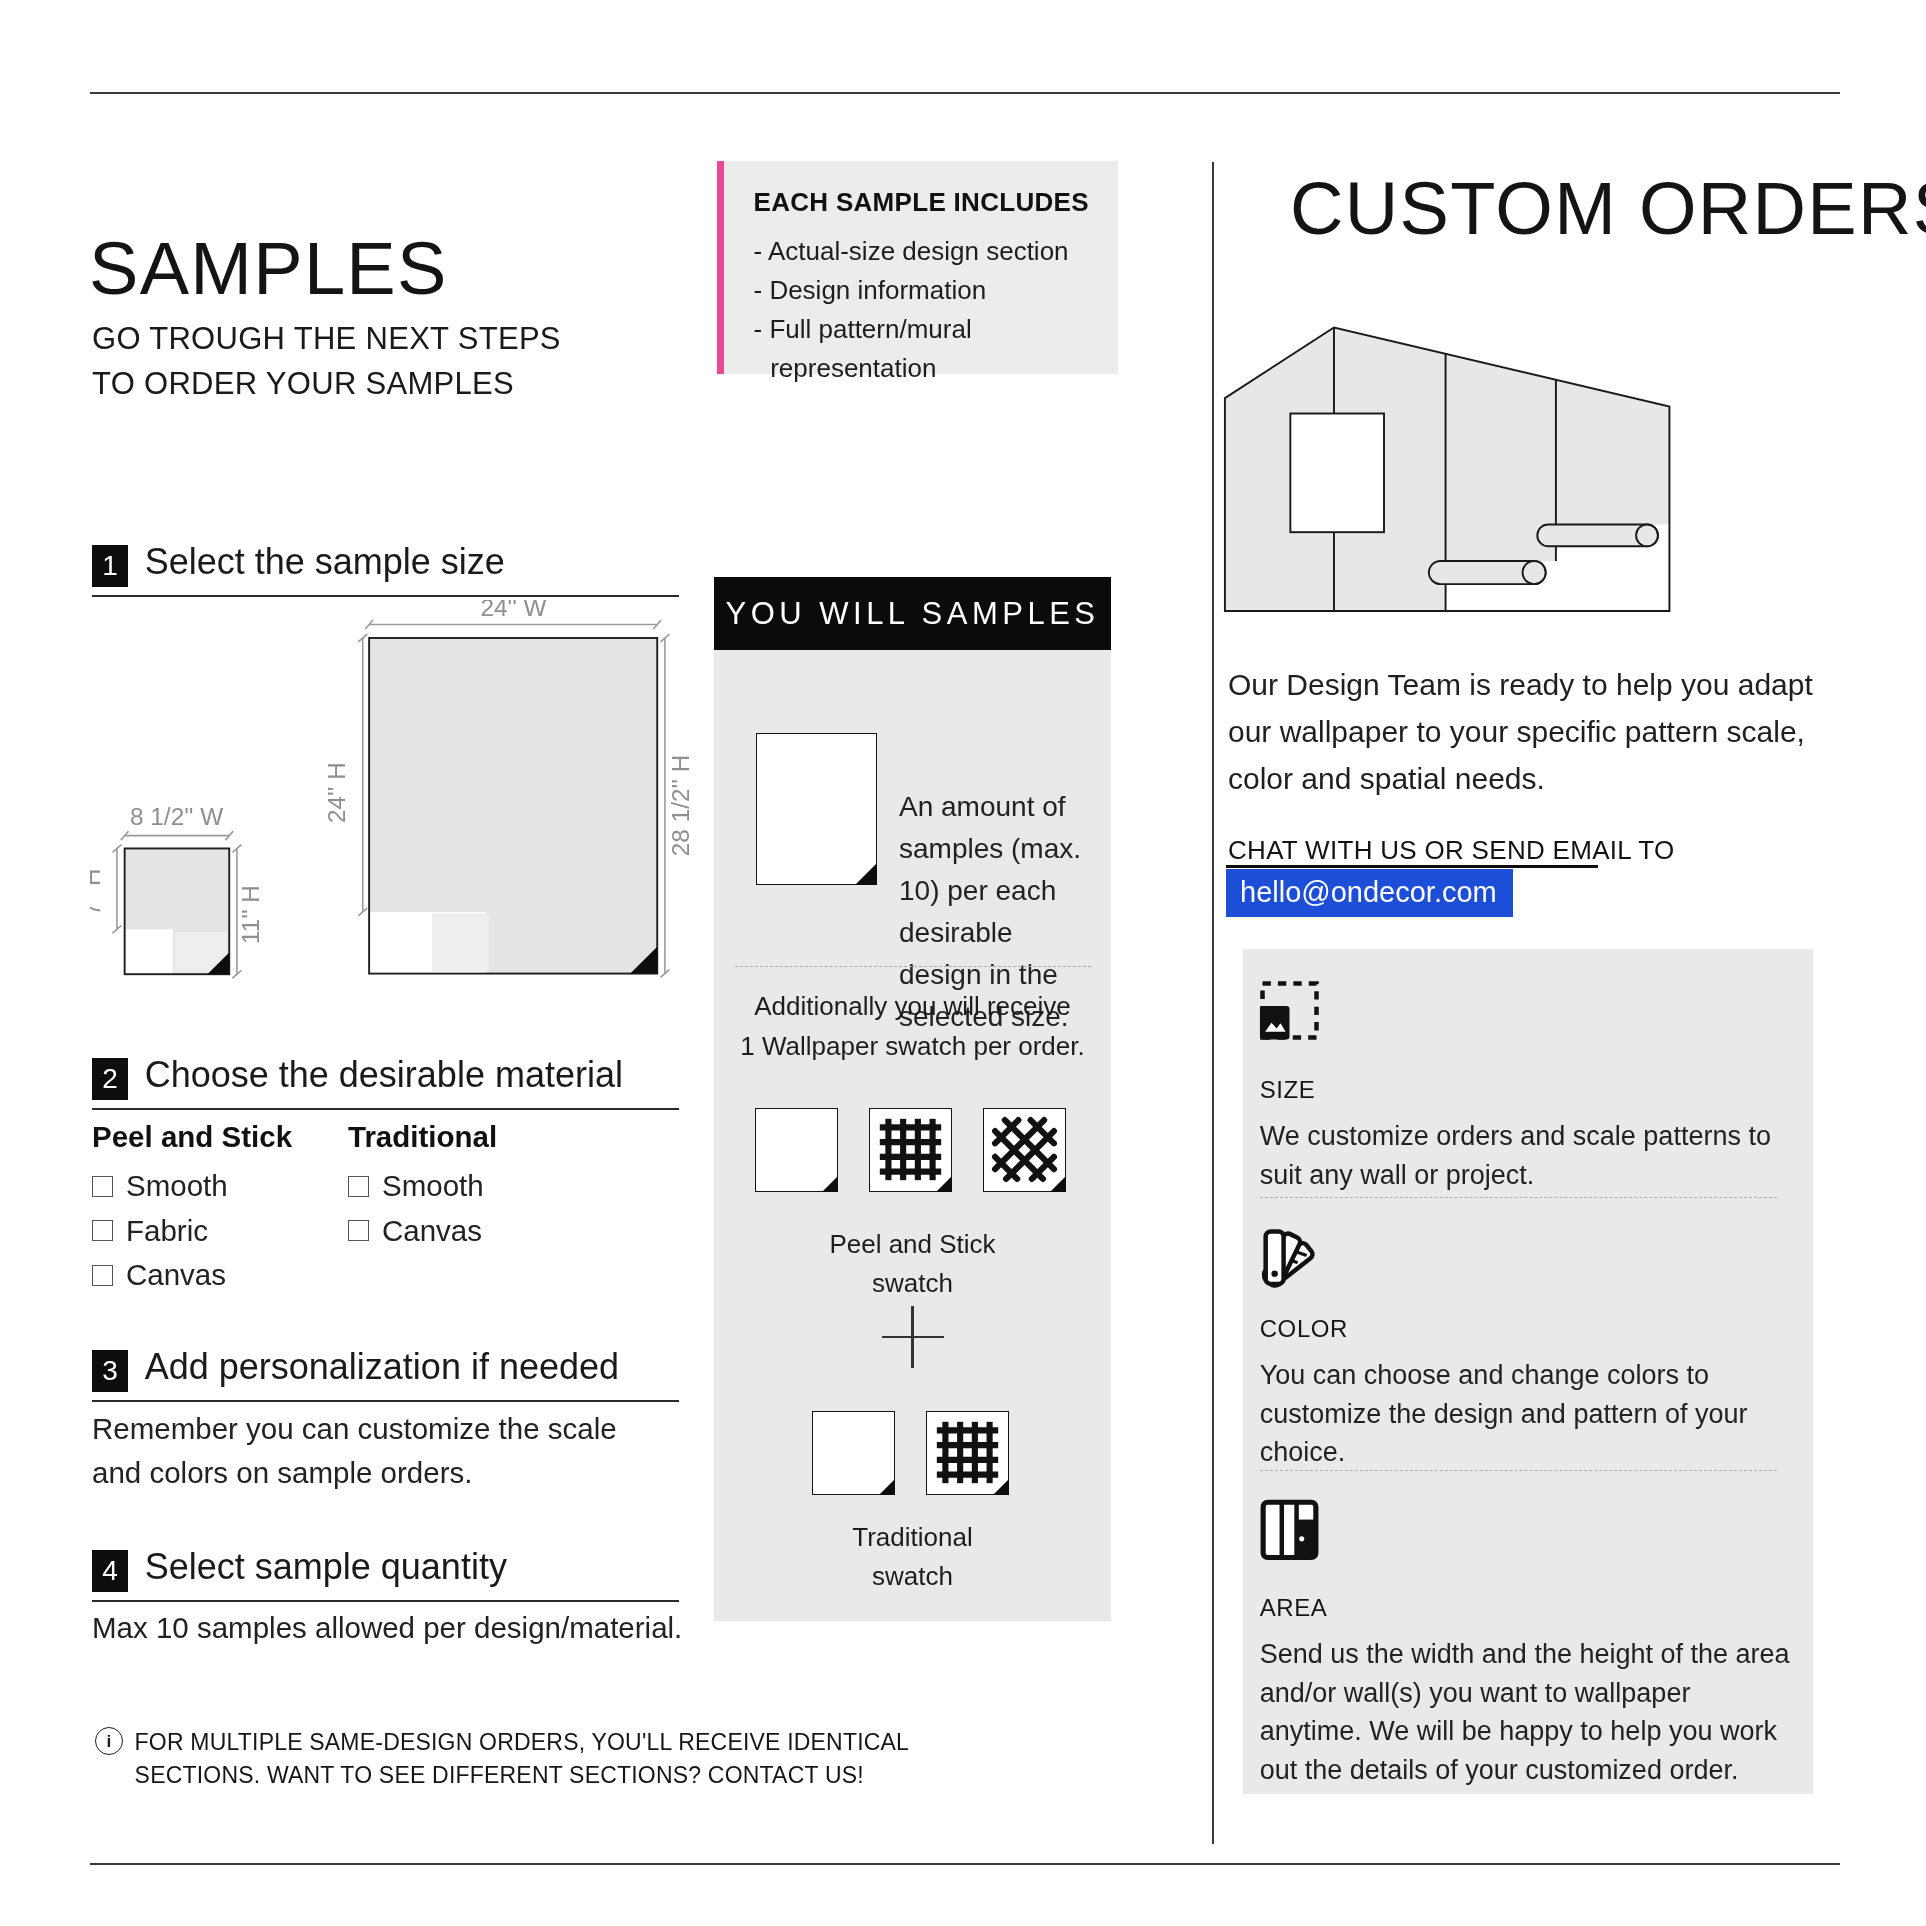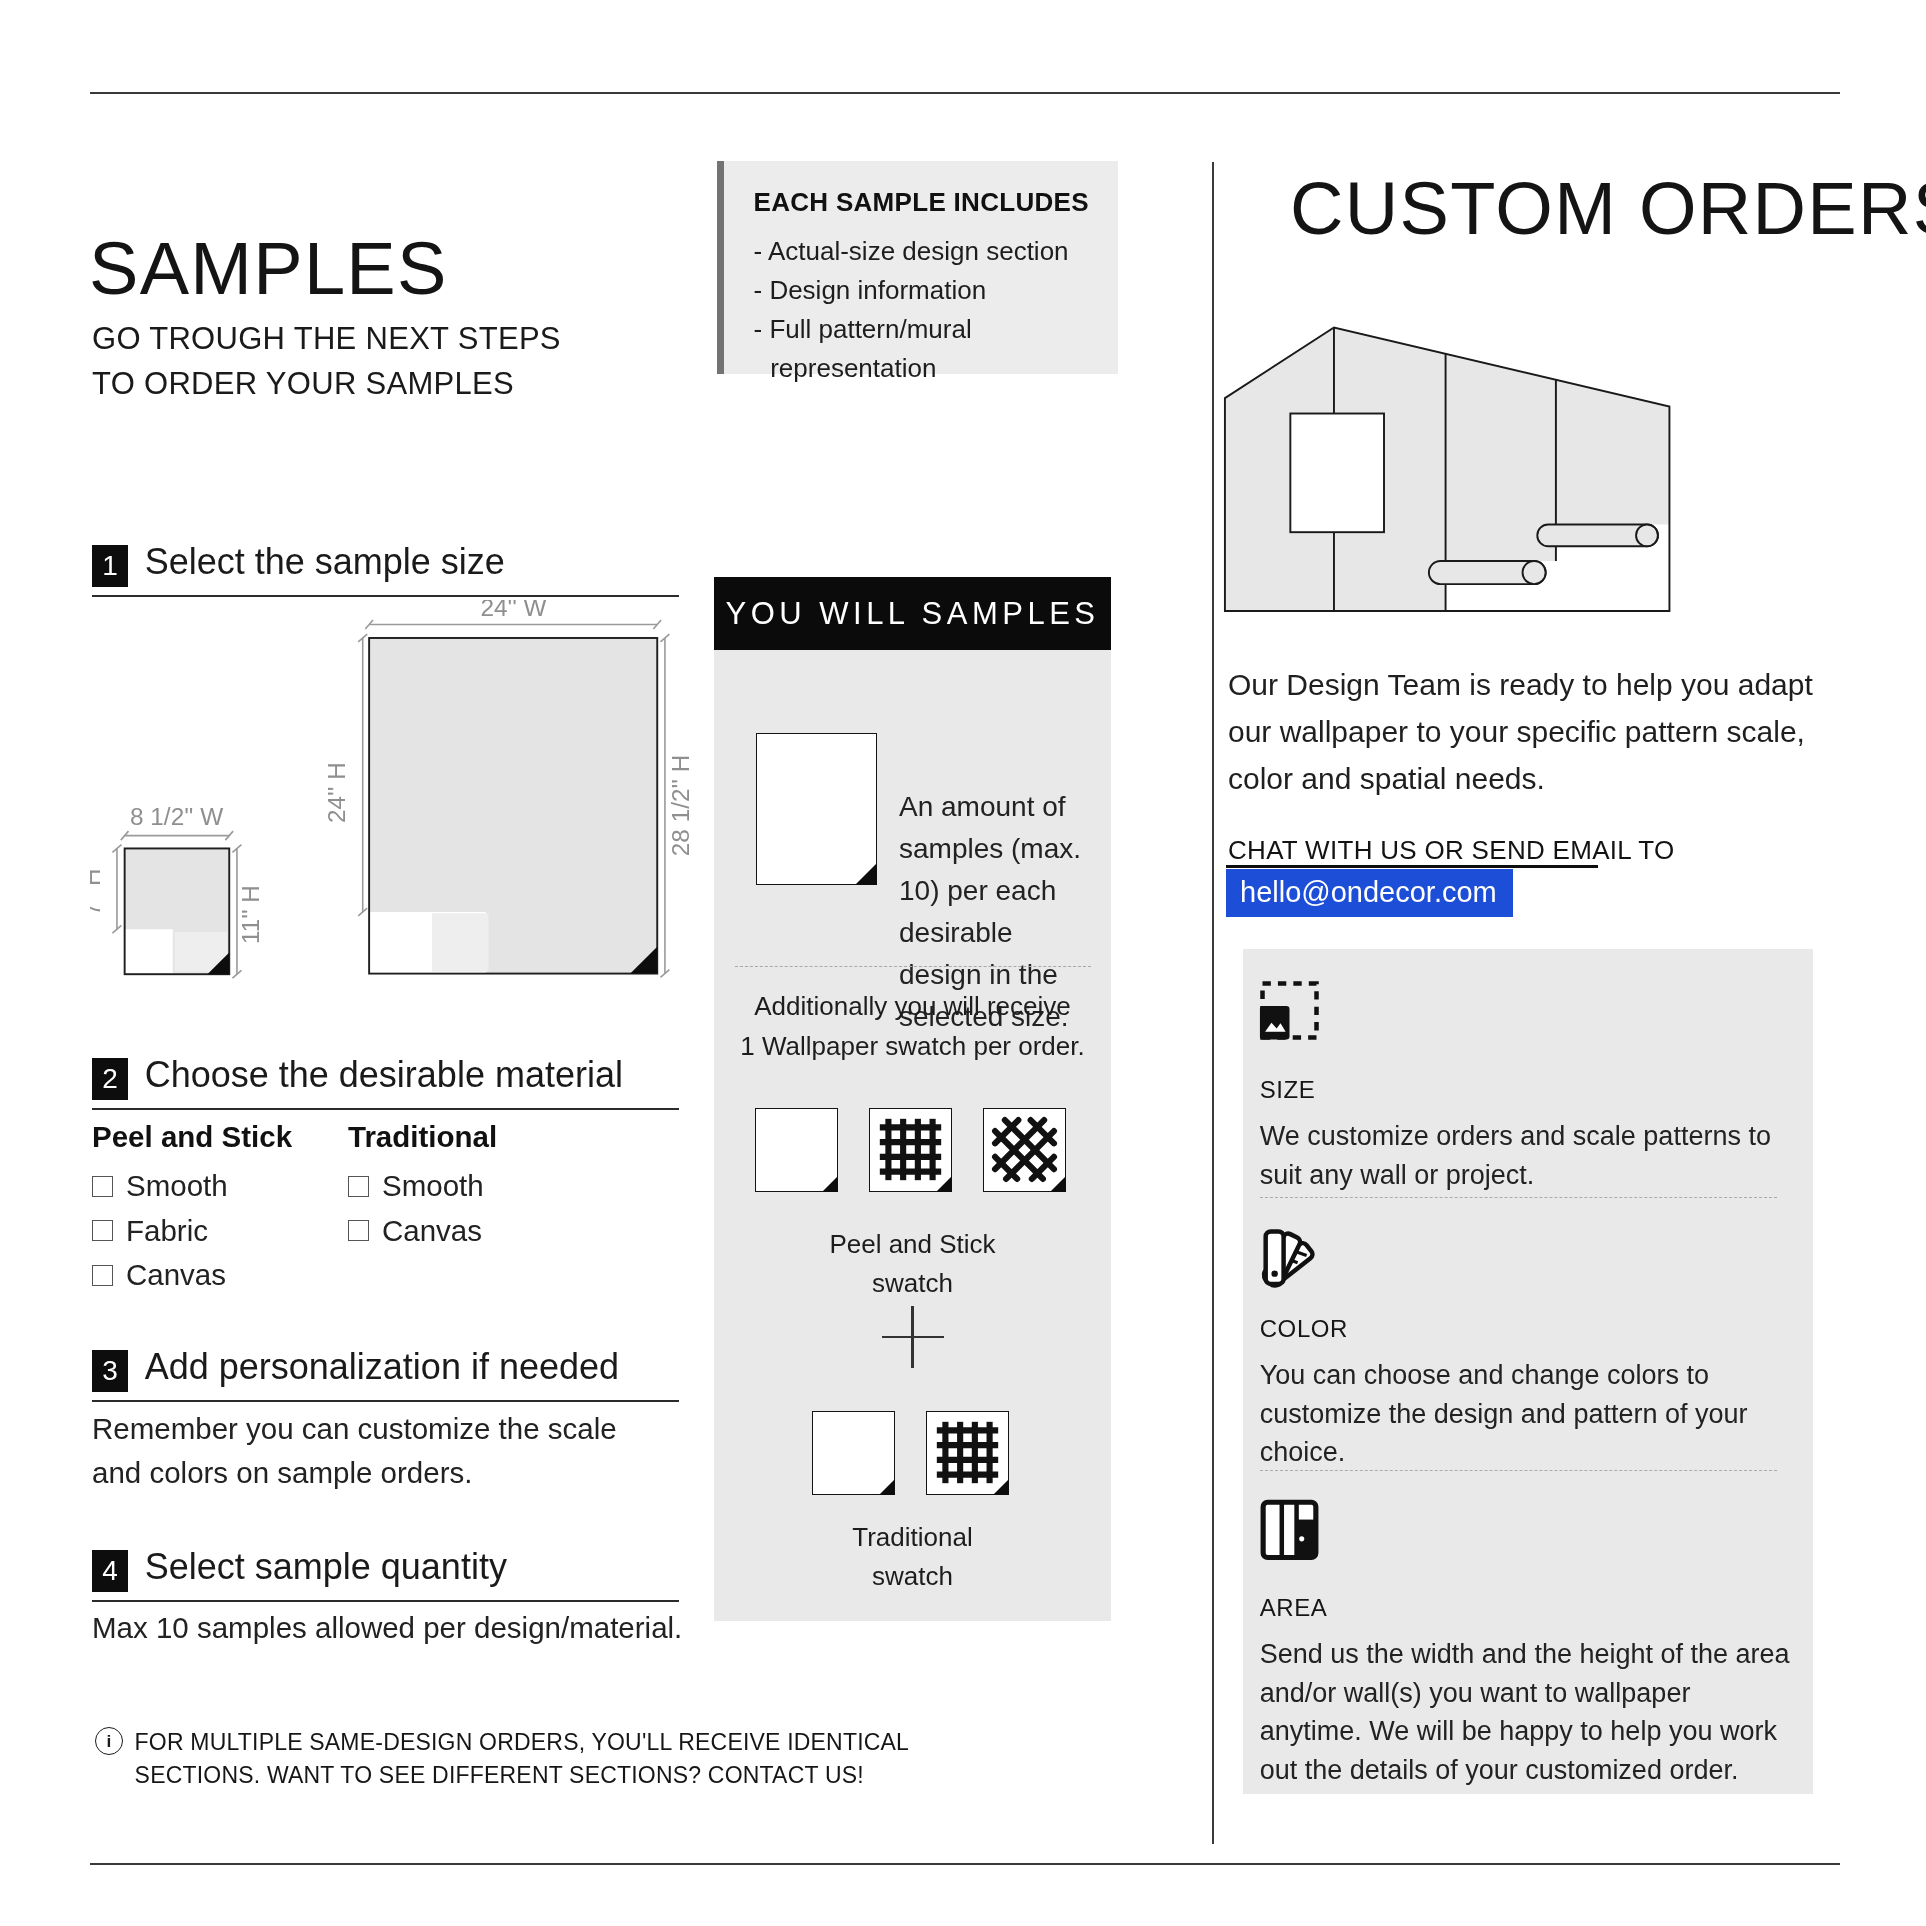--- a/index.html
+++ b/index.html
@@ -31,21 +31,21 @@
 
   
   .footnote{position:absolute;left:95px;top:1726px;display:flex;gap:11.6px;align-items:flex-start;}
   .info-circle{width:26px;height:26px;border:1.9px solid #1c1c1c;border-radius:50%;
                display:flex;align-items:center;justify-content:center;
                font-size:17.3px;font-weight:700;color:#1c1c1c;margin-top:1.3px;flex:0 0 auto;}
   .footnote-text{font-size:23px;line-height:1.42;letter-spacing:0.2px;color:#161616;}
 
   
   .includes-box{position:absolute;left:717px;top:161px;width:401px;height:213px;background:#ececec;
-                border-left:7px solid #737373;box-sizing:border-box;padding:26px 23px 0 29.5px;}
+                border-left:7px solid #ec4899;box-sizing:border-box;padding:26px 23px 0 29.5px;}
   .includes-title{font-size:26px;font-weight:700;letter-spacing:0.3px;color:#111;margin-bottom:14px;}
   .includes-item{font-size:26px;line-height:1.5;color:#1d1d1d;padding-left:16.7px;text-indent:-16.7px;}
 
   
   .receive-bar{position:absolute;left:714px;top:577px;width:397px;height:73px;background:#0b0b0b;
                display:flex;align-items:center;justify-content:center;}
   .receive-bar span{color:#fff;font-size:31px;letter-spacing:4.5px;white-space:nowrap;}
   .receive-panel{position:absolute;left:714px;top:650px;width:397px;height:971px;background:#e9e9e9;}
   .paper{position:absolute;background:#fff;border:1.9px solid #141414;box-sizing:border-box;}
   .corner::after{content:"";position:absolute;right:-0.6px;bottom:-0.6px;width:0;height:0;

